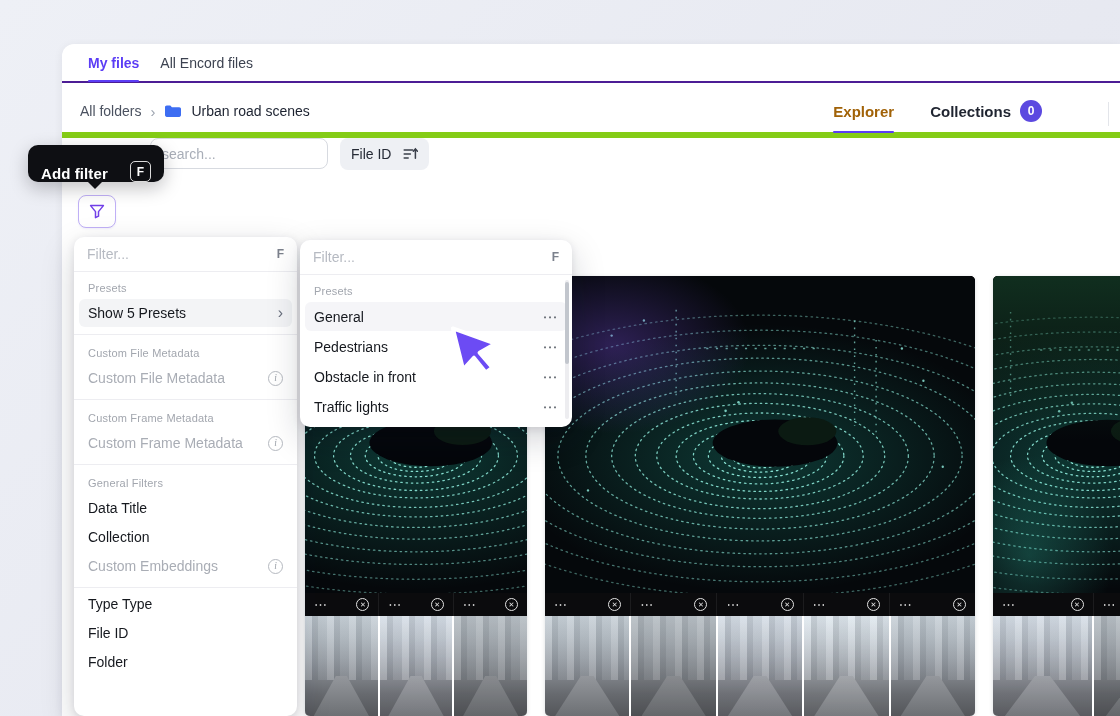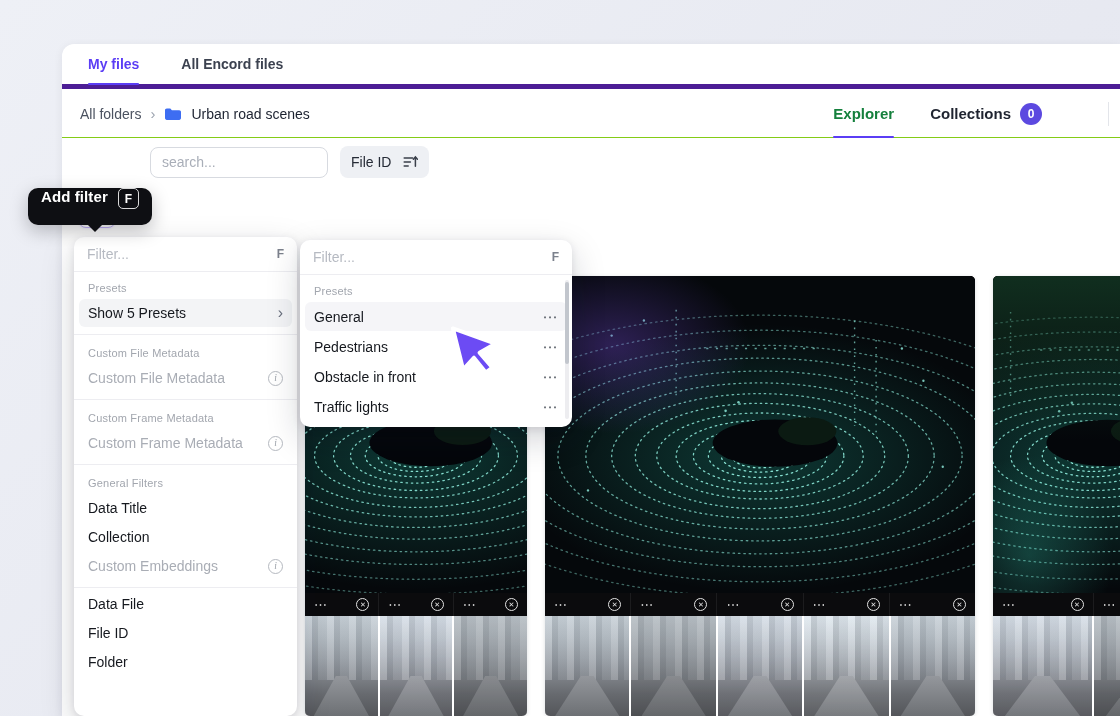--- a/index.html
+++ b/index.html
@@ -2,38 +2,38 @@
 <html><head>
 <meta charset="utf-8">
 <style>
   * { margin:0; padding:0; box-sizing:border-box; }
   html,body { width:1120px; height:716px; }
   body { font-family:"Liberation Sans", sans-serif; overflow:hidden; }
   .stage { position:relative; width:1120px; height:716px; background:linear-gradient(135deg,#eef0f6 0%,#e7e9f1 60%,#e4e6ef 100%); overflow:hidden; }
 
   
   .window { position:absolute; left:62px; top:44px; right:0; bottom:0; background:#fff; border-radius:12px 0 0 0; box-shadow:0 2px 10px rgba(20,24,40,.07); }
-  .tabs-row { position:absolute; left:0; top:0; right:0; height:45px; border-bottom:5px solid #4c1d95; display:flex; align-items:center; padding-left:26px; gap:42px; }
-  .tab { height:100%; display:flex; align-items:center; font-size:14px; font-weight:700; color:#3c4250; position:relative; cursor:pointer; }
+  .tabs-row { position:absolute; left:0; top:0; right:0; height:39px; border-bottom:2px solid #4c1d95; display:flex; align-items:center; padding-left:26px; gap:21px; }
+  .tab { height:100%; display:flex; align-items:center; font-size:14px; font-weight:400; color:#3c4250; position:relative; cursor:pointer; }
   .tab.active { color:#5b3df5; font-weight:700; }
   .tab.active::after { content:""; position:absolute; left:0; right:0; bottom:-1px; height:2px; background:#5b3df5; border-radius:2px; }
 
-  .crumb-row { position:absolute; left:0; top:46px; right:0; height:48px; border-bottom:1px solid #84cc16; display:flex; align-items:center; padding:0 78px 0 18px; }
+  .crumb-row { position:absolute; left:0; top:46px; right:0; height:48px; border-bottom:6px solid #84cc16; display:flex; align-items:center; padding:0 78px 0 18px; }
   .crumb { display:flex; align-items:center; gap:9px; font-size:14px; }
   .crumb .root { color:#4b5260; cursor:pointer; }
   .crumb .sep { color:#9ca3af; font-size:15px; }
   .crumb .cur { color:#1c2230; font-weight:500; }
   .view-tabs { margin-left:auto; display:flex; align-items:center; gap:36px; height:100%; }
   .vtab { height:100%; display:flex; align-items:center; gap:9px; position:relative; font-size:15px; font-weight:600; color:#1f2430; cursor:pointer; }
-  .vtab.active { color:#15803d; }
+  .vtab.active { color:#a16207; }
   .vtab.active::after { content:""; position:absolute; left:0; right:0; bottom:-1px; height:2px; background:#5b3df5; border-radius:2px; }
   .badge { width:22px; height:22px; border-radius:50%; background:#5c49e0; color:#fff; font-size:12px; font-weight:600; display:flex; align-items:center; justify-content:center; }
   .hdr-div { position:absolute; right:11px; top:12px; height:24px; width:1px; background:#e3e5ea; }
 
-  .toolbar { position:absolute; left:0; top:94px; right:0; height:48px; display:flex; align-items:center; }
+  .toolbar { position:absolute; left:0; top:94px; right:0; height:48px; display:flex; }
   .search-box { margin-left:88px; width:178px; height:31px; border:1px solid #d7dae0; border-radius:8px; background:#fff; display:flex; align-items:center; padding:0 11px; }
   .search-box input { border:none; outline:none; width:100%; font-size:14px; color:#3a3f4a; font-family:"Liberation Sans",sans-serif; background:transparent; }
   .search-box input::placeholder { color:#a9aeb8; }
   .fileid-btn { margin-left:12px; height:32px; background:#eef0f4; border-radius:8px; display:flex; align-items:center; padding:0 11px; gap:12px; cursor:pointer; }
   .fileid-btn .lbl { font-size:14px; color:#262b36; }
   .filter-btn { position:absolute; left:16px; top:151px; width:38px; height:33px; background:#fff; border:1px solid #c0b0f6; border-radius:8px; display:flex; align-items:center; justify-content:center; cursor:pointer; box-shadow:0 1px 2px rgba(90,60,220,.08); }
 
   
   .card { position:absolute; top:276px; height:440px; border-radius:5px; overflow:hidden; display:flex; flex-direction:column; background:#000; box-shadow:0 1px 4px rgba(16,24,40,.15); }
   .card-1 { left:305px; width:222px; }
@@ -56,21 +56,21 @@
   .frame::before { content:""; position:absolute; left:0; right:0; top:0; bottom:36%; opacity:.65;
     background:repeating-linear-gradient(90deg, rgba(238,242,246,.4) 0 7px, rgba(118,126,134,.35) 7px 13px, rgba(182,190,197,.28) 13px 22px); }
   .frame::after { content:""; position:absolute; left:12%; right:12%; top:60%; bottom:0;
     background:linear-gradient(180deg,#94979c 0%,#6d7074 100%);
     clip-path:polygon(40% 0, 60% 0, 100% 100%, 0 100%); }
   .fb { filter:brightness(1.06) hue-rotate(6deg); }
   .fc { filter:brightness(.92) saturate(.92); }
   .fd { filter:brightness(1.1) saturate(.85); }
 
   
-  .tooltip { position:absolute; left:28px; top:145px; height:37px; background:#0e0f13; border-radius:10px; display:flex; align-items:flex-start; gap:10px; padding:0 13px; z-index:40; box-shadow:0 6px 18px rgba(10,12,20,.25);margin-top:43px; }
+  .tooltip { position:absolute; left:28px; top:145px; height:37px; background:#0e0f13; border-radius:10px; display:flex; align-items:flex-end; gap:22px; padding:0 13px; z-index:40; box-shadow:0 6px 18px rgba(10,12,20,.25); }
   .tooltip .txt { color:#fff; font-size:15px; font-weight:700; letter-spacing:.1px; }
   .key-cap { min-width:21px; height:21px; border:1.4px solid rgba(255,255,255,.85); border-radius:5px; color:#fff; font-size:12px; font-weight:600; display:flex; align-items:center; justify-content:center; padding:0 4px; }
   .tooltip .ptr { position:absolute; left:60px; top:100%; width:0; height:0; border:7px solid transparent; border-top-color:#0e0f13; }
 
   
   .menu { position:absolute; background:#fff; border-radius:10px; box-shadow:0 12px 34px rgba(16,24,40,.18), 0 2px 8px rgba(16,24,40,.10); z-index:30; overflow:hidden; }
   .menu-1 { left:74px; top:237px; width:223px; height:479px; }
   .menu-2 { left:300px; top:240px; width:272px; height:187px; z-index:31; }
   .m-search { display:flex; align-items:center; height:35px; padding:0 13px; border-bottom:1px solid #ededf1; gap:8px; }
   .m-search input { border:none; outline:none; flex:1; font-size:14px; color:#3a3f4a; font-family:"Liberation Sans",sans-serif; background:transparent; }
@@ -333,21 +333,21 @@
     <div class="mi">
       <span>Collection</span>
     </div>
     <div class="mi dis">
       <span>Custom Embeddings</span>
       <span class="info-i">i</span>
     </div>
 
     <div class="sep-line"></div>
     <div class="mi">
-      <span>Data File</span>
+      <span>Type Type</span>
     </div>
     <div class="mi">
       <span>File ID</span>
     </div>
     <div class="mi">
       <span>Folder</span>
     </div>
   </div>
 
   <div class="menu menu-2">

